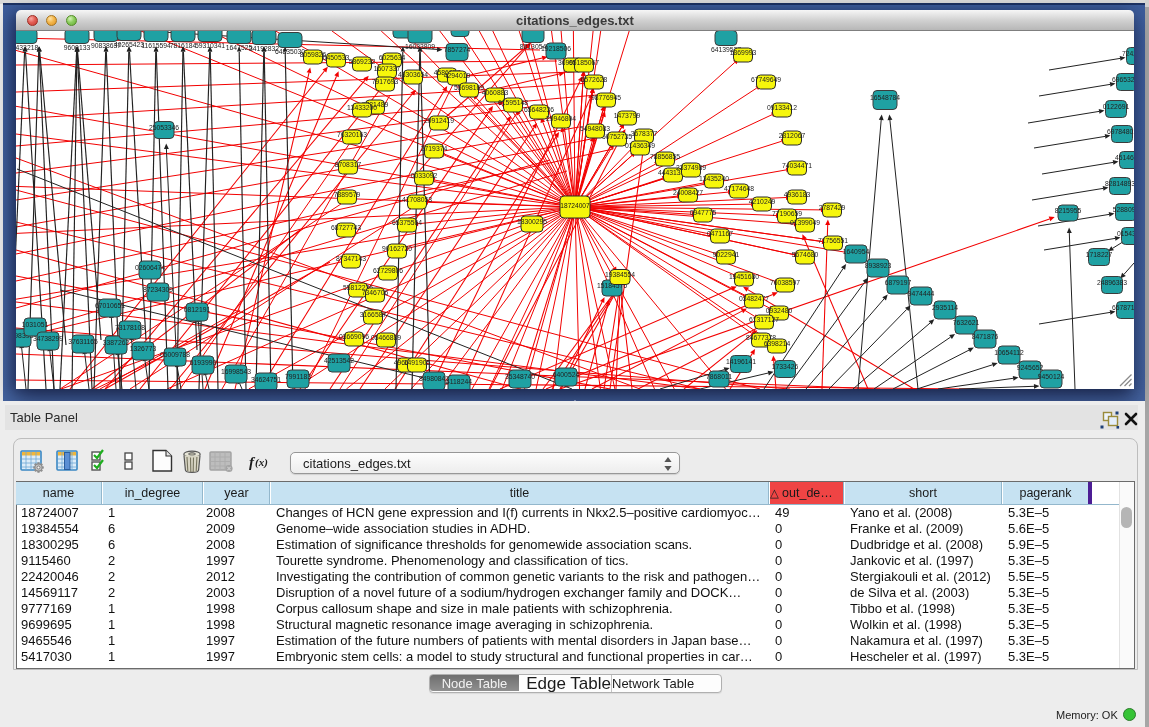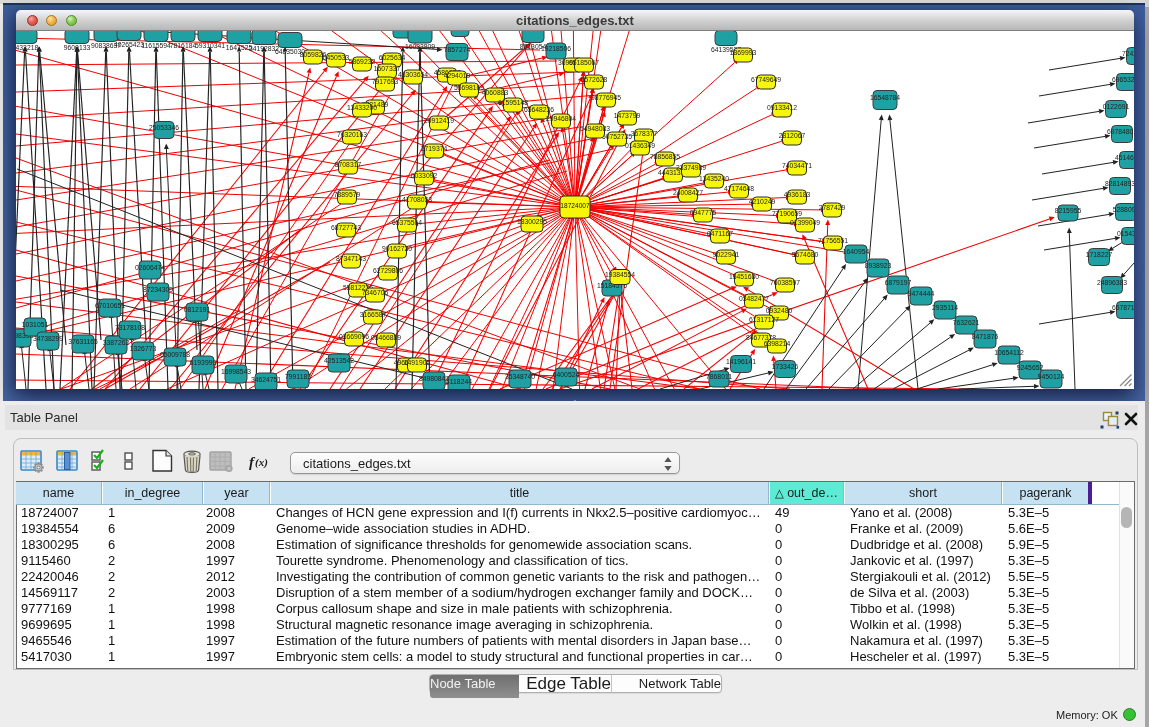--- a/index.html
+++ b/index.html
@@ -791,21 +791,21 @@
       <path d="M5 15 L1.4 10 H8.6 Z" fill="#555"></path>
     </svg>
 </div>
 
 <div class="abs" style="left:16px;top:481px;width:1119px;height:188px;background:#fff;border:1px solid #6b6b6b"></div>
 <div class="abs" style="font-size:12.5px;color:#1a1a1a">
 <div style="position:absolute;left:16px;top:482px;width:86px;height:22px;line-height:22px;text-align:center;background:#c6e2f2;border-right:1px solid #93b7cc;overflow:hidden">name</div>
     <div style="position:absolute;left:103px;top:482px;width:100px;height:22px;line-height:22px;text-align:center;background:#c6e2f2;border-right:1px solid #93b7cc;overflow:hidden">in_degree</div>
     <div style="position:absolute;left:204px;top:482px;width:66px;height:22px;line-height:22px;text-align:center;background:#c6e2f2;border-right:1px solid #93b7cc;overflow:hidden">year</div>
     <div style="position:absolute;left:271px;top:482px;width:498px;height:22px;line-height:22px;text-align:center;background:#c6e2f2;border-right:1px solid #93b7cc;overflow:hidden">title</div>
-    <div style="position:absolute;left:770px;top:482px;width:74px;height:22px;line-height:22px;text-align:center;background:#5eead4;border-right:1px solid #93b7cc;overflow:hidden"><span style="font-size:11.5px;color:#222">△ </span>out_de…</div>
+    <div style="position:absolute;left:770px;top:482px;width:74px;height:22px;line-height:22px;text-align:left;background:#ef4444;border-right:1px solid #93b7cc;overflow:hidden"><span style="font-size:11.5px;color:#222">△ </span>out_de…</div>
     <div style="position:absolute;left:845px;top:482px;width:157px;height:22px;line-height:22px;text-align:center;background:#c6e2f2;border-right:1px solid #93b7cc;overflow:hidden">short</div>
     <div style="position:absolute;left:1003px;top:482px;width:89px;height:22px;line-height:22px;text-align:center;background:#c6e2f2;border-right:4px solid #4c1d95;overflow:hidden">pagerank</div>
 <div class="abs" style="left:16px;top:504px;width:1118px;height:1px;background:#93b7cc"></div>
 </div>
 <div class="abs" style="font-size:13px;color:#111">
 <div style="position:absolute;left:21px;top:505px;width:82px;height:16px;line-height:16px;overflow:hidden;white-space:nowrap">18724007</div>
     <div style="position:absolute;left:108px;top:505px;width:96px;height:16px;line-height:16px;overflow:hidden;white-space:nowrap">1</div>
     <div style="position:absolute;left:206px;top:505px;width:65px;height:16px;line-height:16px;overflow:hidden;white-space:nowrap">2008</div>
     <div style="position:absolute;left:276px;top:505px;width:494px;height:16px;line-height:16px;overflow:hidden;white-space:nowrap">Changes of HCN gene expression and I(f) currents in Nkx2.5–positive cardiomyoc…</div>
     <div style="position:absolute;left:775px;top:505px;width:70px;height:16px;line-height:16px;overflow:hidden;white-space:nowrap">49</div>
@@ -835,21 +835,21 @@
     <div style="position:absolute;left:21px;top:569px;width:82px;height:16px;line-height:16px;overflow:hidden;white-space:nowrap">22420046</div>
     <div style="position:absolute;left:108px;top:569px;width:96px;height:16px;line-height:16px;overflow:hidden;white-space:nowrap">2</div>
     <div style="position:absolute;left:206px;top:569px;width:65px;height:16px;line-height:16px;overflow:hidden;white-space:nowrap">2012</div>
     <div style="position:absolute;left:276px;top:569px;width:494px;height:16px;line-height:16px;overflow:hidden;white-space:nowrap">Investigating the contribution of common genetic variants to the risk and pathogen…</div>
     <div style="position:absolute;left:775px;top:569px;width:70px;height:16px;line-height:16px;overflow:hidden;white-space:nowrap">0</div>
     <div style="position:absolute;left:850px;top:569px;width:153px;height:16px;line-height:16px;overflow:hidden;white-space:nowrap">Stergiakouli et al. (2012)</div>
     <div style="position:absolute;left:1008px;top:569px;width:85px;height:16px;line-height:16px;overflow:hidden;white-space:nowrap">5.5E–5</div>
     <div style="position:absolute;left:21px;top:585px;width:82px;height:16px;line-height:16px;overflow:hidden;white-space:nowrap">14569117</div>
     <div style="position:absolute;left:108px;top:585px;width:96px;height:16px;line-height:16px;overflow:hidden;white-space:nowrap">2</div>
     <div style="position:absolute;left:206px;top:585px;width:65px;height:16px;line-height:16px;overflow:hidden;white-space:nowrap">2003</div>
-    <div style="position:absolute;left:276px;top:585px;width:494px;height:16px;line-height:16px;overflow:hidden;white-space:nowrap">Disruption of a stem member of a sodium/hydrogen exchanger family and DOCK…</div>
+    <div style="position:absolute;left:276px;top:585px;width:494px;height:16px;line-height:16px;overflow:hidden;white-space:nowrap">Disruption of a novel future of a sodium/hydrogen exchanger family and DOCK…</div>
     <div style="position:absolute;left:775px;top:585px;width:70px;height:16px;line-height:16px;overflow:hidden;white-space:nowrap">0</div>
     <div style="position:absolute;left:850px;top:585px;width:153px;height:16px;line-height:16px;overflow:hidden;white-space:nowrap">de Silva et al. (2003)</div>
     <div style="position:absolute;left:1008px;top:585px;width:85px;height:16px;line-height:16px;overflow:hidden;white-space:nowrap">5.3E–5</div>
     <div style="position:absolute;left:21px;top:601px;width:82px;height:16px;line-height:16px;overflow:hidden;white-space:nowrap">9777169</div>
     <div style="position:absolute;left:108px;top:601px;width:96px;height:16px;line-height:16px;overflow:hidden;white-space:nowrap">1</div>
     <div style="position:absolute;left:206px;top:601px;width:65px;height:16px;line-height:16px;overflow:hidden;white-space:nowrap">1998</div>
     <div style="position:absolute;left:276px;top:601px;width:494px;height:16px;line-height:16px;overflow:hidden;white-space:nowrap">Corpus callosum shape and size in male patients with schizophrenia.</div>
     <div style="position:absolute;left:775px;top:601px;width:70px;height:16px;line-height:16px;overflow:hidden;white-space:nowrap">0</div>
     <div style="position:absolute;left:850px;top:601px;width:153px;height:16px;line-height:16px;overflow:hidden;white-space:nowrap">Tibbo et al. (1998)</div>
     <div style="position:absolute;left:1008px;top:601px;width:85px;height:16px;line-height:16px;overflow:hidden;white-space:nowrap">5.3E–5</div>
@@ -873,18 +873,18 @@
     <div style="position:absolute;left:276px;top:649px;width:494px;height:16px;line-height:16px;overflow:hidden;white-space:nowrap">Embryonic stem cells: a model to study structural and functional properties in car…</div>
     <div style="position:absolute;left:775px;top:649px;width:70px;height:16px;line-height:16px;overflow:hidden;white-space:nowrap">0</div>
     <div style="position:absolute;left:850px;top:649px;width:153px;height:16px;line-height:16px;overflow:hidden;white-space:nowrap">Hescheler et al. (1997)</div>
     <div style="position:absolute;left:1008px;top:649px;width:85px;height:16px;line-height:16px;overflow:hidden;white-space:nowrap">5.3E–5</div>
 </div>
 
 <div class="abs" style="left:1119px;top:482px;width:15px;height:186px;background:#fafafa;border-left:1px solid #e2e2e2"></div>
 <div class="abs" style="left:1121px;top:507px;width:11px;height:21px;background:#b5b5b5;border-radius:6px"></div>
 
 <div class="abs" style="left:429px;top:674px;width:293px;height:19px;border:1px solid #b0b0b0;border-radius:4px;background:#fdfdfd;box-shadow:0 1px 1px rgba(0,0,0,.08)">
-  <div class="abs" style="left:0;top:0;width:89px;height:23px;background:linear-gradient(#6f6f6f,#8f8f8f);border-radius:3px 0 0 3px;color:#f2f2f2;text-align:left;line-height:17px;font-size:13px">Node Table</div>
+  <div class="abs" style="left:0;top:0;width:89px;height:16px;background:linear-gradient(#6f6f6f,#8f8f8f);border-radius:3px 0 0 3px;color:#f2f2f2;text-align:center;line-height:17px;font-size:13px">Node Table</div>
   <div class="abs" style="left:89px;top:0;width:93px;height:17px;border-right:1px solid #c4c4c4;color:#1a1a1a;text-align:right;line-height:17px;font-size:17px">Edge Table</div>
-  <div class="abs" style="left:182px;top:0;width:109px;height:25px;color:#1a1a1a;text-align:right;line-height:17px;font-size:13px">Network Table</div>
+  <div class="abs" style="left:182px;top:0;width:109px;height:25px;color:#1a1a1a;text-align:left;line-height:17px;font-size:13px">Network Table</div>
 </div>
 
 <div class="abs" style="left:1056px;top:709px;font-size:11px;color:#222">Memory: OK</div>
 <div class="abs" style="left:1123px;top:708px;width:13px;height:13px;border-radius:50%;background:#35c335;border:1px solid #2c7a2c"></div>
 </body></html>

